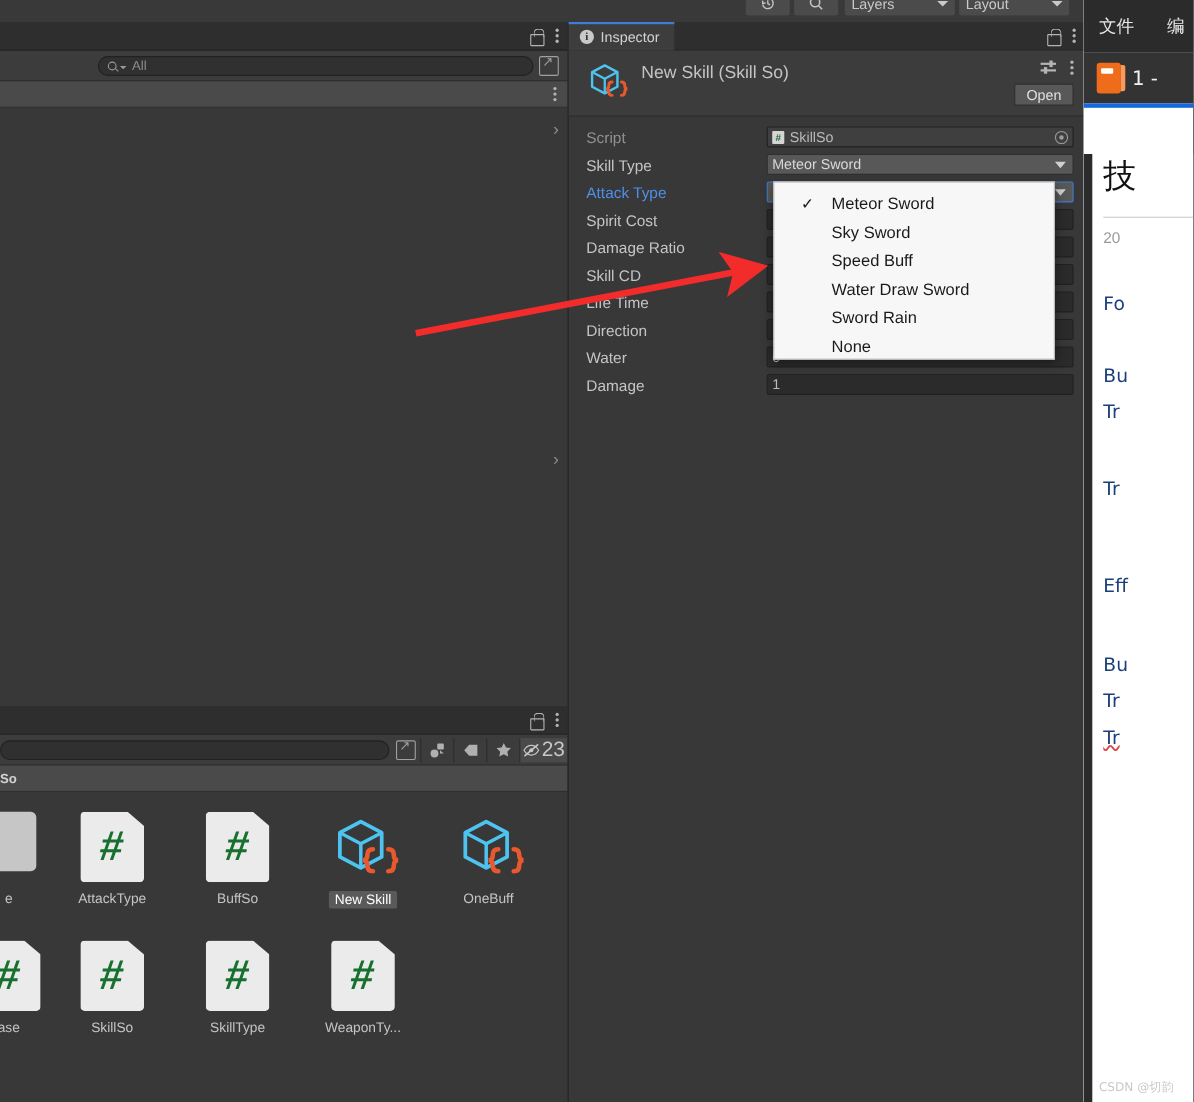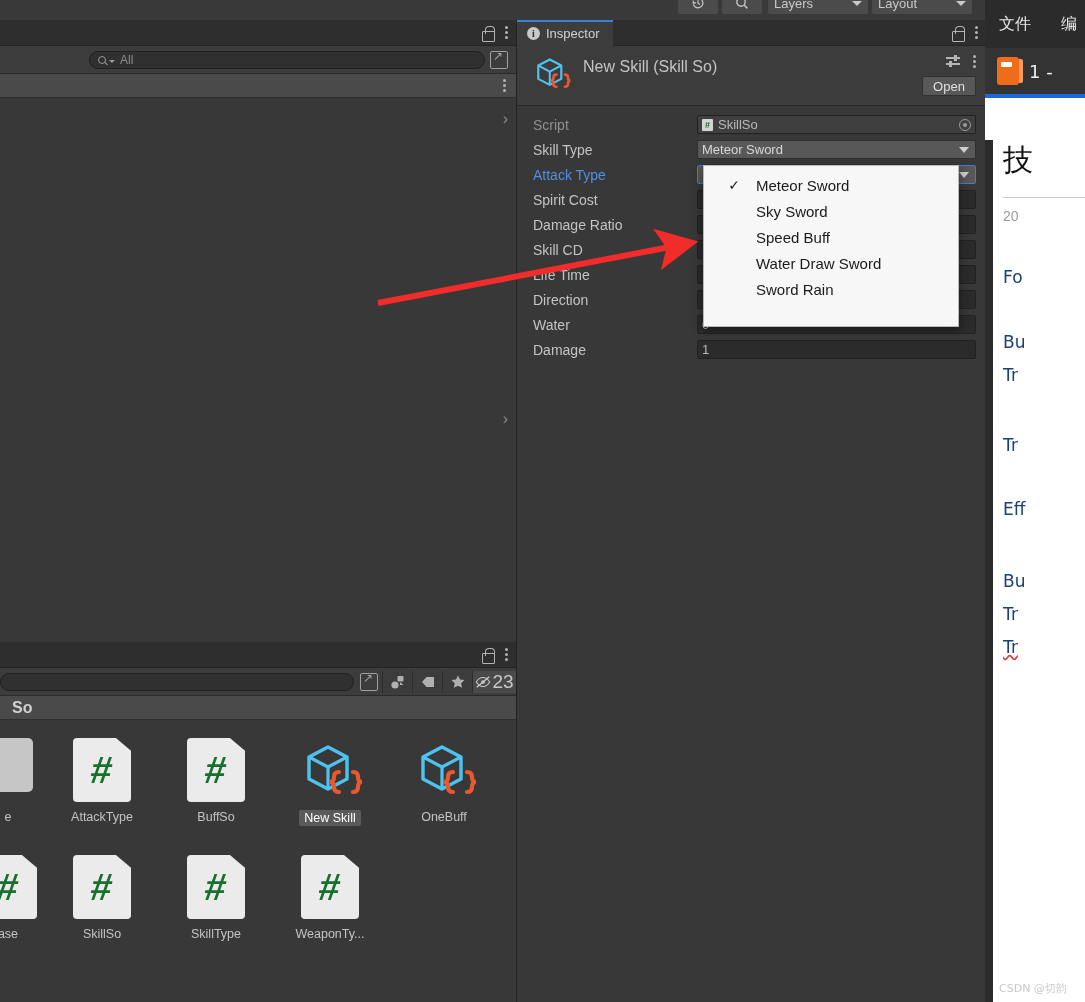--- a/index.html
+++ b/index.html
@@ -129,21 +129,21 @@
     width: 30px; height: 22px; display: flex; align-items: center;
     justify-content: center; border-left: 1px solid #2d2d2d; color: #b0b0b0;
   }
   .proj-tool.active { background: #4a4a4a; }
   .eye-count { font-size: 19px; color: #c8c8c8; margin-left: 1px; }
   .breadcrumb-row {
     height: 24px; background: #4a4a4a; display: flex; align-items: center;
     padding-left: 0; border-bottom: 1px solid #2f2f2f;
   }
   .breadcrumb-row .bc {
-    color: #d2d2d2; font-size: 16px; font-weight: bold; padding-left: 12px; text-align: right;
+    color: #d2d2d2; font-size: 12px; font-weight: bold; padding-left: 0; text-align: right;
   }
   .asset-grid { position: relative; height: 282px; background: #383838; }
   .asset {
     position: absolute; width: 100px; text-align: center;
   }
   .asset .thumb {
     width: 66px; height: 66px; margin: 0 auto; position: relative;
   }
   .asset .caption {
     margin-top: 6px; font-size: 12.5px; color: #c4c4c4;
@@ -662,20 +662,24 @@
         <span>Speed Buff</span>
       </div>
       <div class="dd-item">
         <span class="dd-check"></span>
         <span>Water Draw Sword</span>
       </div>
       <div class="dd-item">
         <span class="dd-check"></span>
         <span>Sword Rain</span>
       </div>
+      <div class="dd-item">
+        <span class="dd-check"></span>
+        <span>None</span>
+      </div>
     </div>
   </div>
 
   <svg class="arrow-svg" width="1085" height="1002">
     <defs>
       <marker id="ahead" markerWidth="7" markerHeight="7" refX="2.2" refY="3.5" orient="auto">
         <path d="M0,0 L7,3.5 L0,7 L1.6,3.5 Z" fill="#f22b2b"></path>
       </marker>
     </defs>
     <line x1="378" y1="303" x2="670" y2="247" stroke="#f22b2b" stroke-width="6" marker-end="url(#ahead)"></line>
@@ -693,21 +697,21 @@
     <div class="note-accent"></div>
     <div class="note-page">
       <div class="note-gutter"></div>
       <div class="note-h1">技</div>
       <div class="note-rule"></div>
       <div class="note-date">20</div>
       <div style="margin-top:43px;" class="note-line">Fo</div>
       <div style="margin-top:45px;" class="note-line">Bu</div>
       <div style="margin-top:13px;" class="note-line">Tr</div>
       <div style="margin-top:50px;" class="note-line">Tr</div>
-      <div style="margin-top:44px;" class="note-line">Eff</div>
+      <div style="margin-top:68px;" class="note-line">Eff</div>
       <div style="margin-top:52px;" class="note-line">Bu</div>
       <div style="margin-top:13px;" class="note-line">Tr</div>
       <div style="margin-top:13px;" class="note-line underlined">Tr</div>
     </div>
     <div class="watermark">CSDN @切韵</div>
   </div>
 
 </div>
 
 </body></html>

